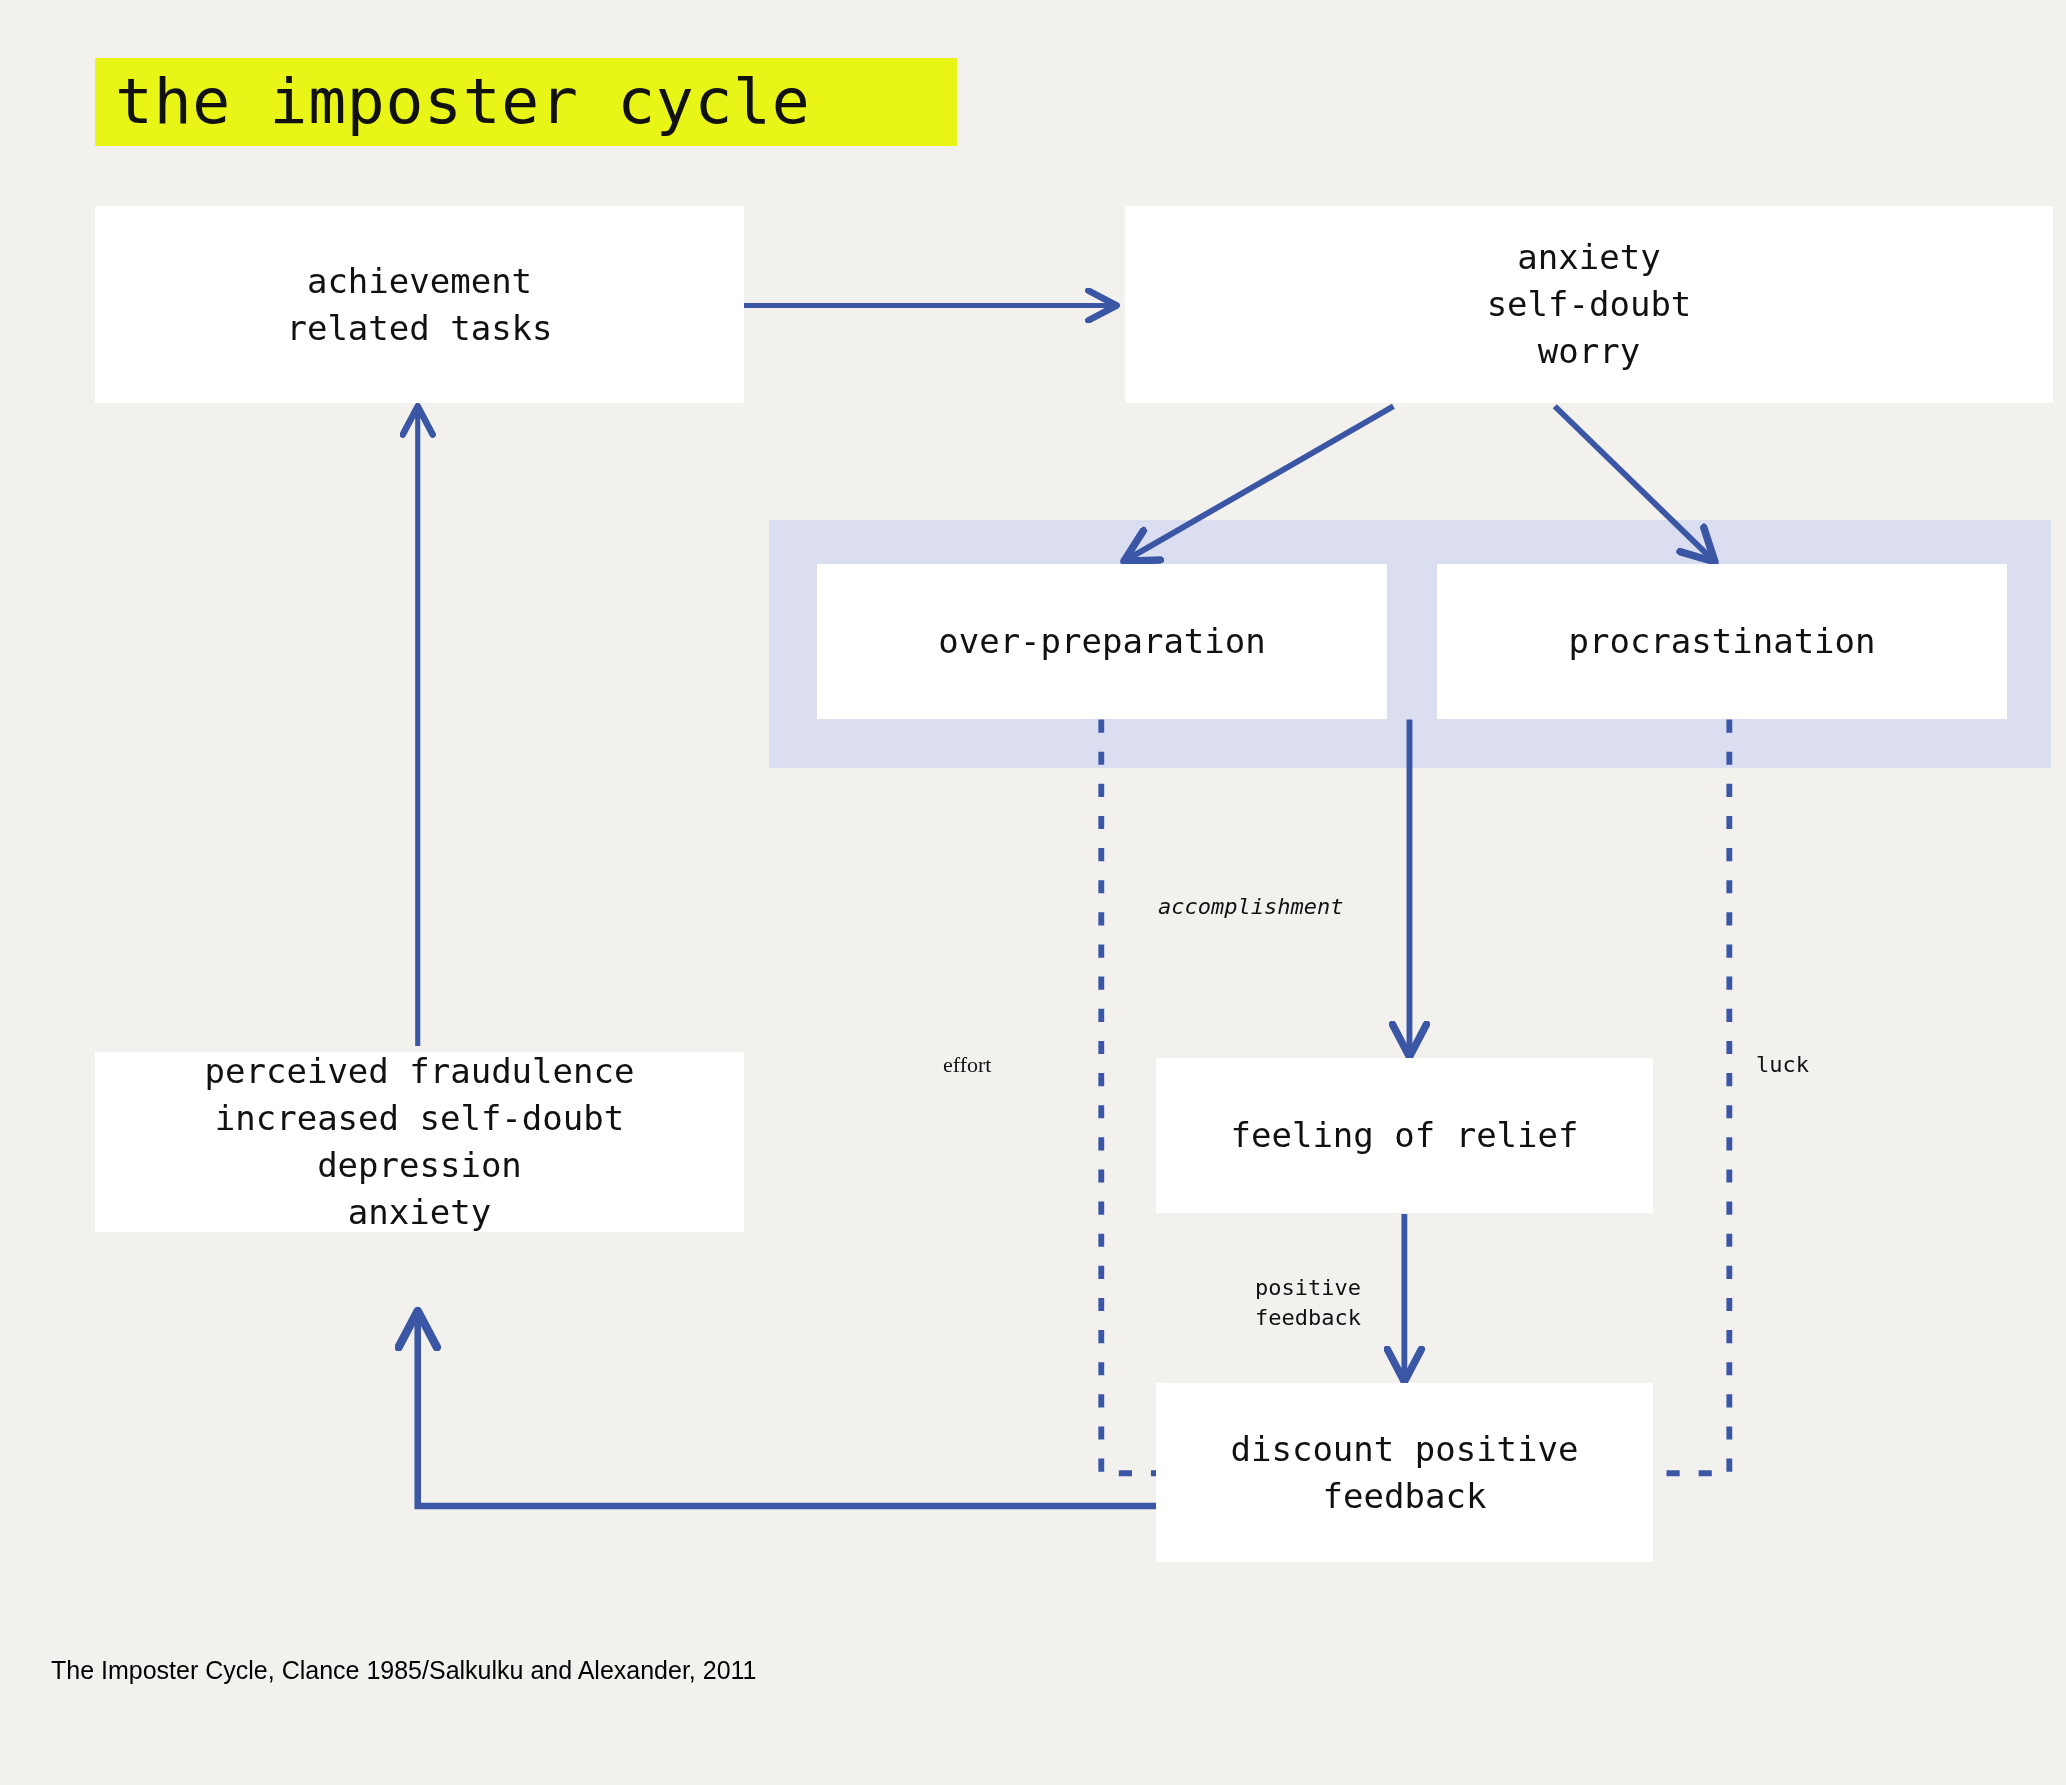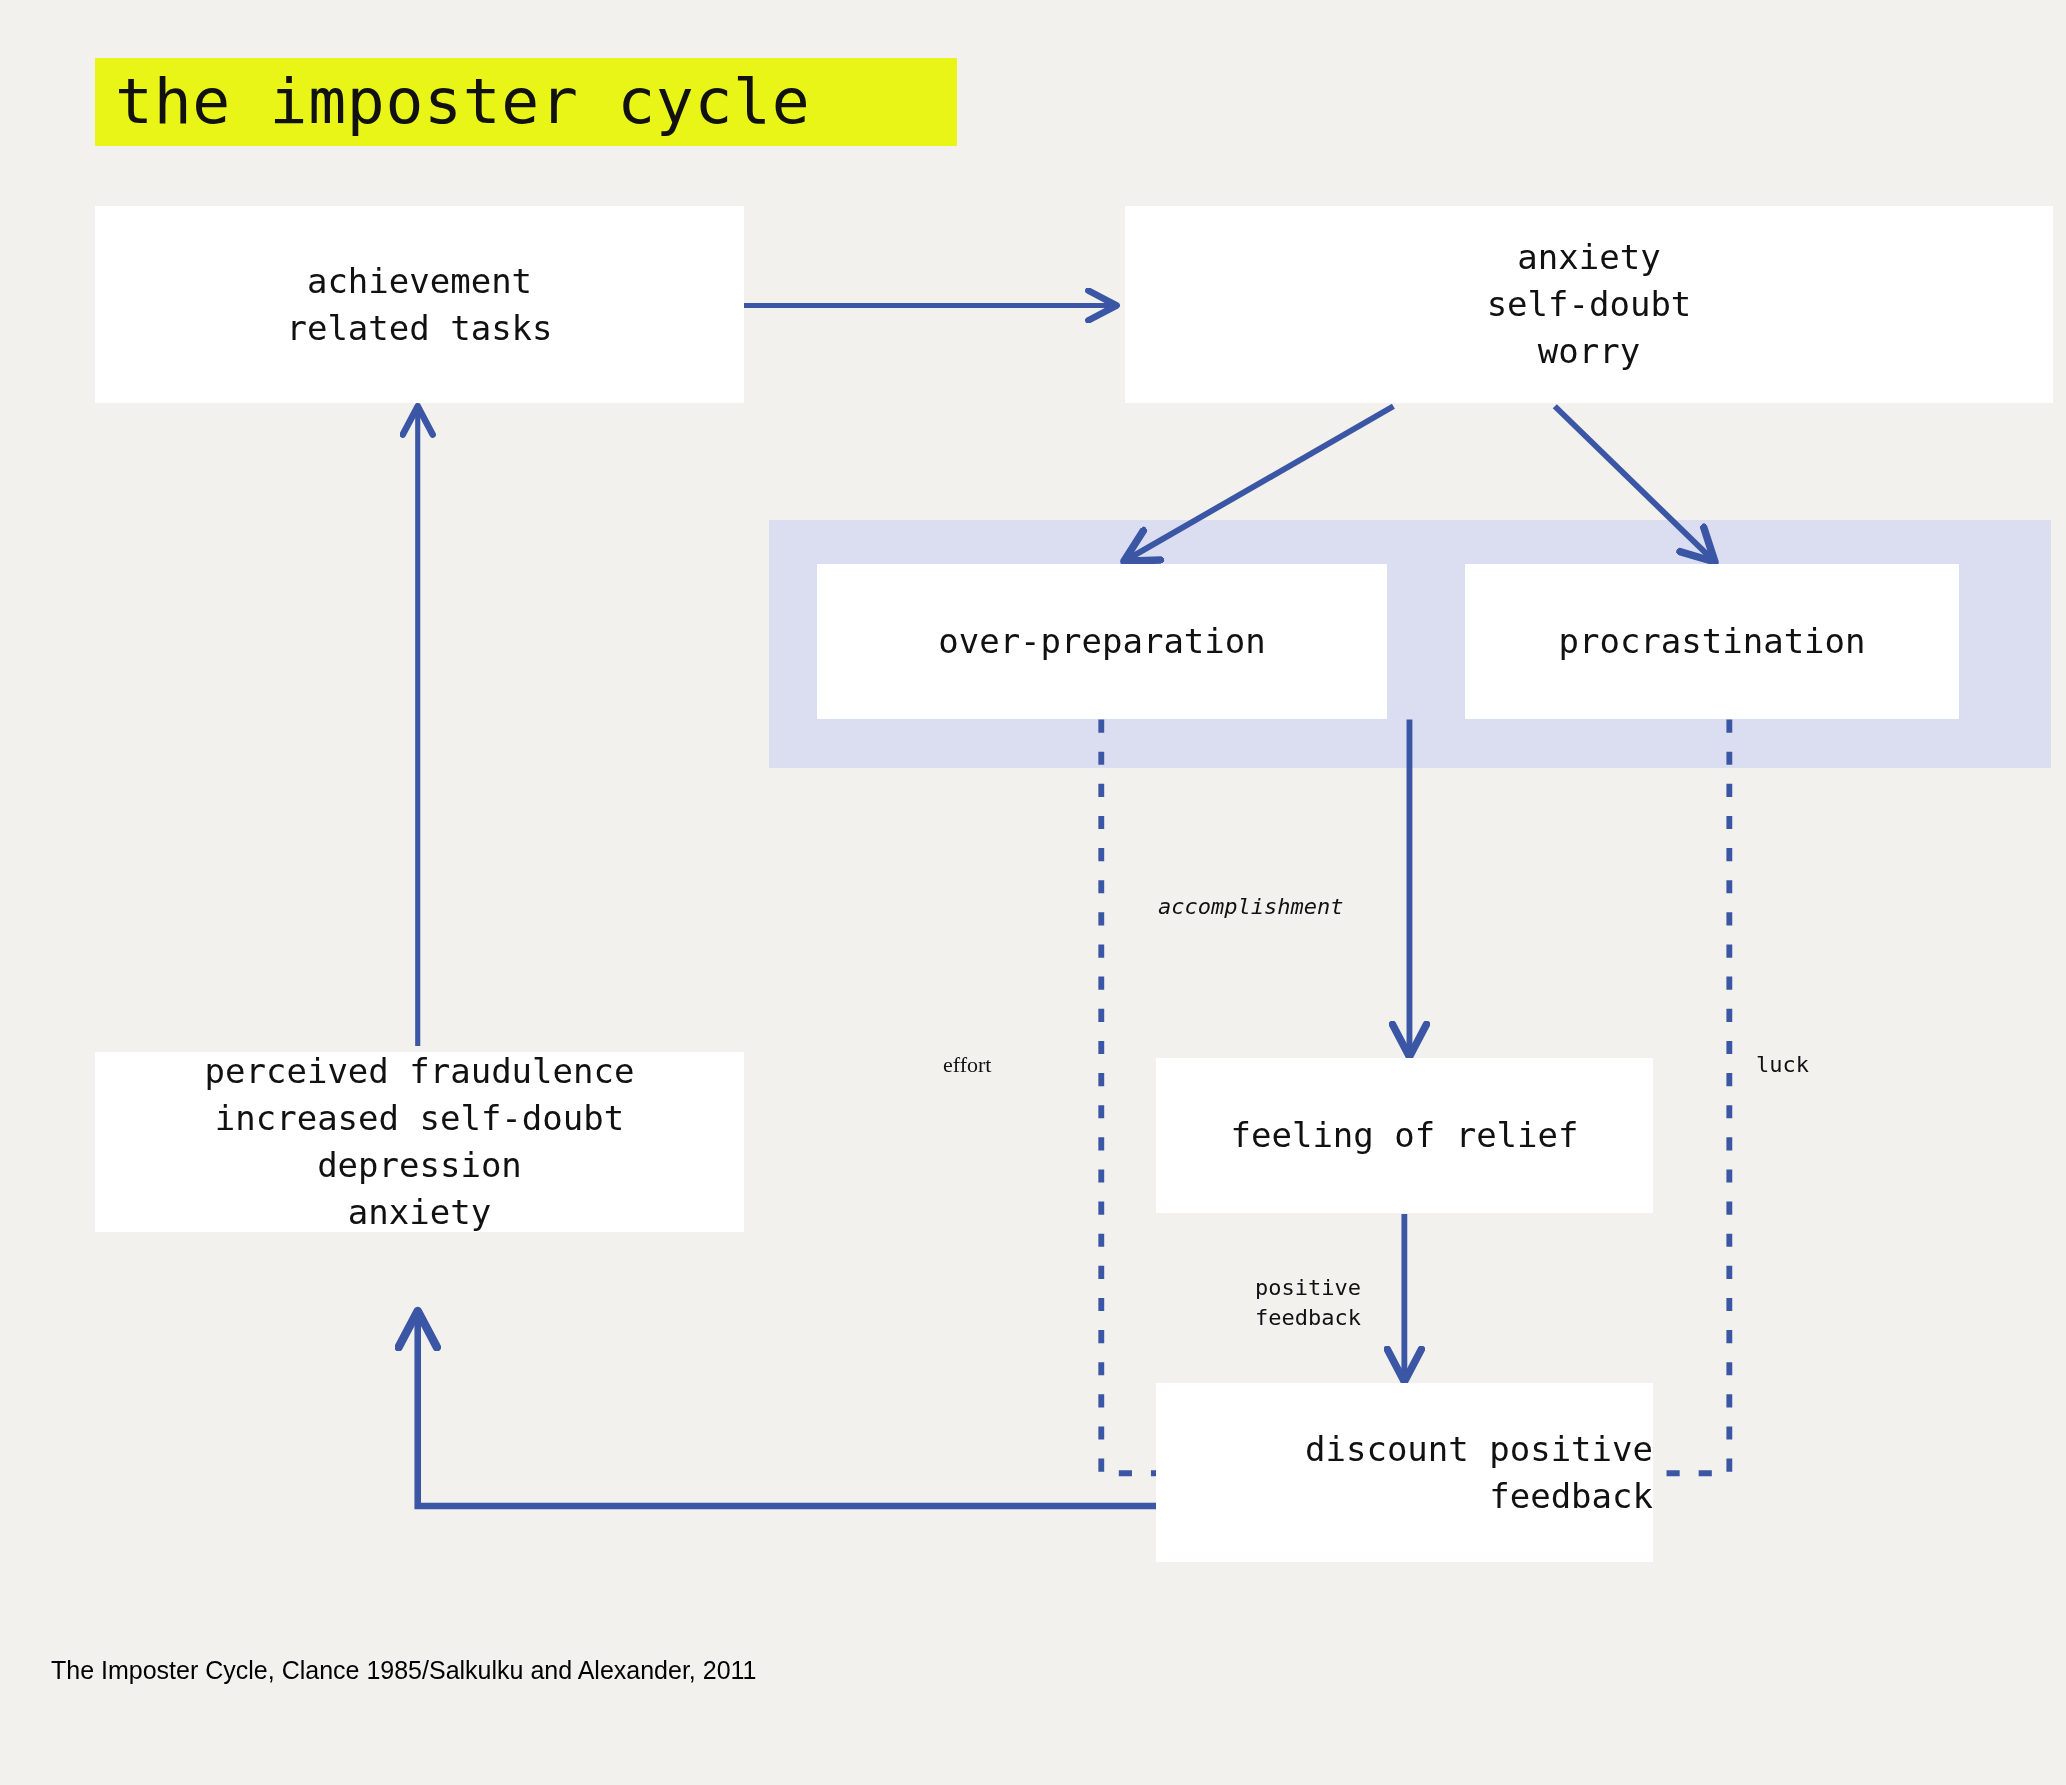--- a/index.html
+++ b/index.html
@@ -58,24 +58,24 @@
     color: #111111;
     font-size: 34px;
     line-height: 1.38;
     z-index: 5;
   }
   .node .line { display: block; white-space: nowrap; }
 
   #node-achievement { left: 95px;  top: 206px;  width: 649px;  height: 197px; }
   #node-anxiety     { left: 1125px; top: 206px;  width: 928px; height: 197px; }
   #node-overprep    { left: 817px; top: 564px;  width: 570px;  height: 155px; }
-  #node-procrast    { left: 1437px; top: 564px;  width: 494px;  height: 155px; margin-left: 28px; }
+  #node-procrast    { left: 1437px; top: 564px;  width: 570px;  height: 155px; }
   #node-fraudulence { left: 95px;  top: 1052px; width: 649px;  height: 180px; }
   #node-relief      { left: 1156px; top: 1058px; width: 497px;  height: 155px; }
-  #node-discount    { left: 1156px; top: 1383px; width: 497px;  height: 179px; align-items: flex-end; }
+  #node-discount    { left: 1156px; top: 1383px; width: 497px;  height: 179px; }
 
   
   .edge-label {
     position: absolute;
     color: #111111;
     font-size: 22px;
     line-height: 1.35;
     text-align: center;
     white-space: nowrap;
     z-index: 6;

